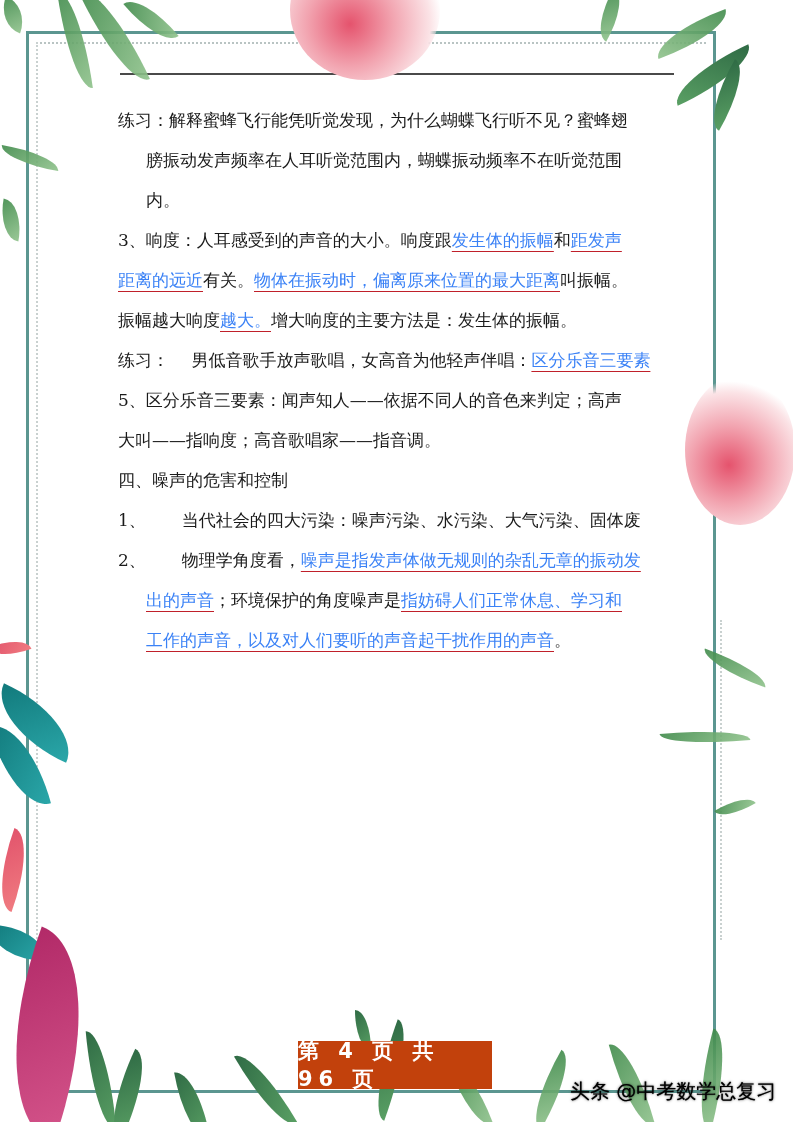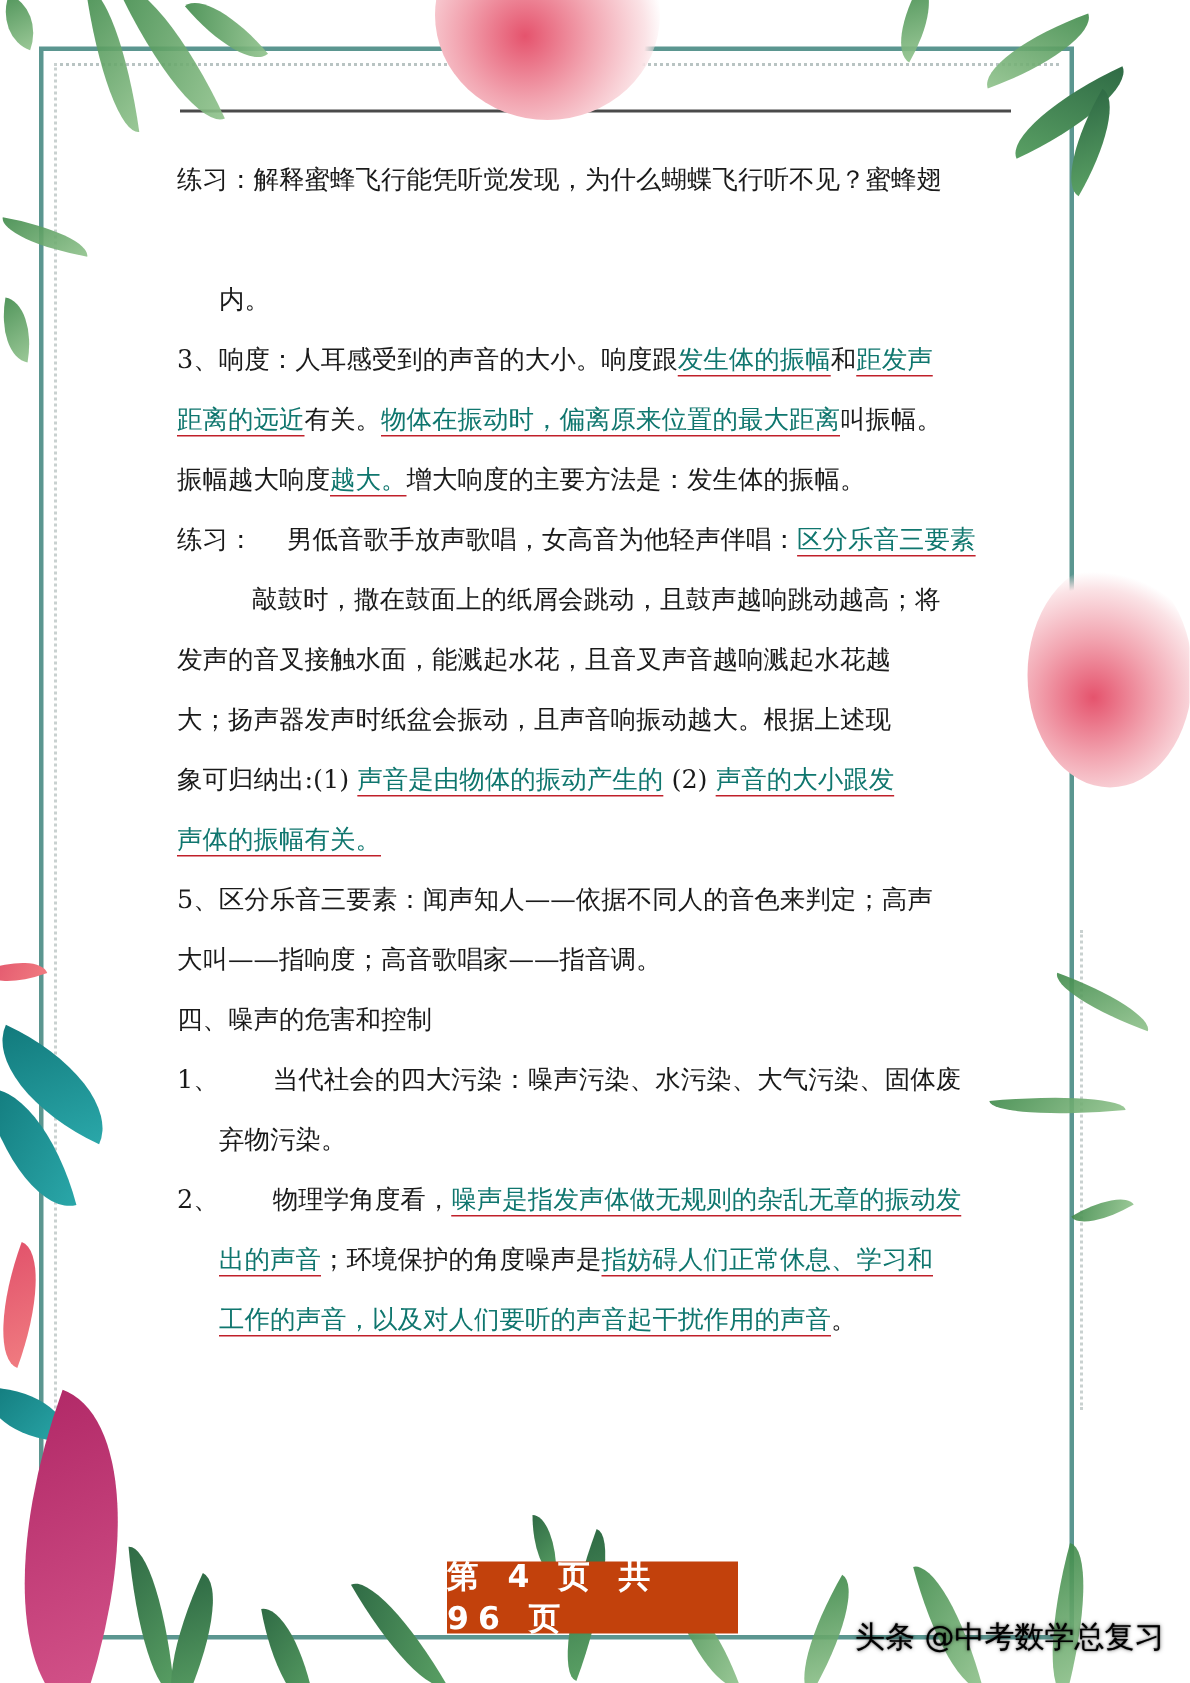--- a/index.html
+++ b/index.html
@@ -33,21 +33,21 @@
   .leaf-coral { background: linear-gradient(135deg, #e2546c, #f07b80); border-radius: 0 100% 0 100%; }
   .leaf-dark { background: linear-gradient(135deg, #2f6b45, #5aa064); border-radius: 0 100% 0 100%; }
   .flower { border-radius: 50%; background: radial-gradient(circle at 40% 60%, #e5536d 0%, #f2a4b0 35%, #fbe3e6 65%, rgba(255,255,255,0) 75%); }
 
   .content {
     position: absolute; left: 118px; top: 100px; width: 560px;
     font-size: 17px; font-weight: normal; line-height: 40px;
   }
   .p { margin: 0; }
   .indent2 { padding-left: 28px; }
-  .hl { color: #0f766e; text-decoration: underline; text-decoration-color: #c0202a; text-underline-offset: 5px; }
+  .hl { color: #3b82f6; text-decoration: underline; text-decoration-color: #c0202a; text-underline-offset: 5px; }
   .tab { display: inline-block; width: 36px; }
 
   .page-badge {
     position: absolute; left: 298px; top: 1041px; width: 194px; height: 48px;
     background: #c2410c; color: #ffffff; font-size: 21px; font-weight: bold;
     display: flex; align-items: center; justify-content: center; letter-spacing: 6px;
     font-family: "DejaVu Sans", "Liberation Sans", sans-serif;
   }
   .watermark {
     position: absolute; left: 570px; top: 1078px; color: #000000; font-size: 20px;
@@ -98,48 +98,40 @@
 <div class="deco leaf-dark" style="left:355px;top:1010px;width:16px;height:40px;transform:rotate(0deg);"></div>
 <div class="deco leaf-dark" style="left:380px;top:1020px;width:22px;height:100px;transform:rotate(20deg);"></div>
 <div class="deco leaf-green" style="left:460px;top:1060px;width:22px;height:70px;transform:rotate(-20deg);"></div>
 <div class="deco leaf-green" style="left:540px;top:1050px;width:22px;height:80px;transform:rotate(30deg);"></div>
 <div class="deco leaf-green" style="left:620px;top:1040px;width:24px;height:90px;transform:rotate(-15deg);"></div>
 <div class="deco leaf-green" style="left:700px;top:1030px;width:24px;height:100px;transform:rotate(15deg);"></div>
 
 <div class="content">
   <p class="p">
     <span>练习：解释蜜蜂飞行能凭听觉发现，为什么蝴蝶飞行听不见？蜜蜂翅</span><br>
-    <br>
+    <span class="indent2" style="display:inline-block">膀振动发声频率在人耳听觉范围内，蝴蝶振动频率不在听觉范围</span><br>
     <span class="indent2" style="display:inline-block">内。</span>
   </p>
   <p class="p">
     <span>3、响度：人耳感受到的声音的大小。响度跟</span><span class="hl">发生体的振幅</span><span>和</span><span class="hl">距发声</span><br>
     <span class="hl">距离的远近</span><span>有关。</span><span class="hl">物体在振动时，偏离原来位置的最大距离</span><span>叫振幅。</span><br>
     <span>振幅越大响度</span><span class="hl">越大。</span><span>增大响度的主要方法是：发生体的振幅。</span>
   </p>
   <p class="p">
     <span>练习：　 男低音歌手放声歌唱，女高音为他轻声伴唱：</span><span class="hl">区分乐音三要素</span><br>
   </p>
   <p class="p">
-    <span style="display:inline-block;padding-left:50px">敲鼓时，撒在鼓面上的纸屑会跳动，且鼓声越响跳动越高；将</span><br>
-    <span>发声的音叉接触水面，能溅起水花，且音叉声音越响溅起水花越</span><br>
-    <span>大；扬声器发声时纸盆会振动，且声音响振动越大。根据上述现</span><br>
-    <span>象可归纳出:(1) </span><span class="hl">声音是由物体的振动产生的</span><span> (2) </span><span class="hl">声音的大小跟发</span><br>
-    <span class="hl">声体的振幅有关。</span>
-  </p>
-  <p class="p">
     <span>5、区分乐音三要素：闻声知人——依据不同人的音色来判定；高声</span><br>
     <span>大叫——指响度；高音歌唱家——指音调。</span>
   </p>
   <p class="p">
     <span>四、噪声的危害和控制</span>
   </p>
   <p class="p">
     <span>1、</span><span class="tab"></span><span>当代社会的四大污染：噪声污染、水污染、大气污染、固体废</span><br>
-    <span class="indent2" style="display:inline-block">弃物污染。</span>
   </p>
   <p class="p">
     <span>2、</span><span class="tab"></span><span>物理学角度看，</span><span class="hl">噪声是指发声体做无规则的杂乱无章的振动发</span><br>
     <span class="indent2" style="display:inline-block"><span class="hl">出的声音</span><span>；环境保护的角度噪声是</span><span class="hl">指妨碍人们正常休息、学习和</span></span><br>
     <span class="indent2" style="display:inline-block"><span class="hl">工作的声音，以及对人们要听的声音起干扰作用的声音</span><span>。</span></span>
   </p>
 </div>
 
 <div class="page-badge">第 4 页 共 96 页</div>
 <div class="watermark">头条 @中考数学总复习</div>

